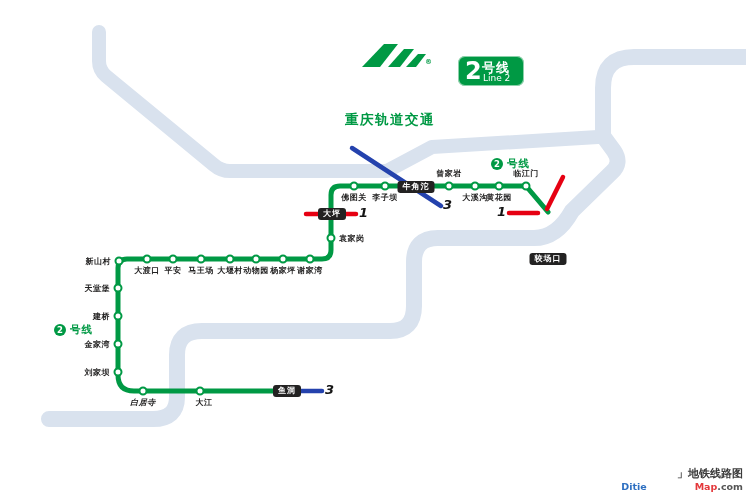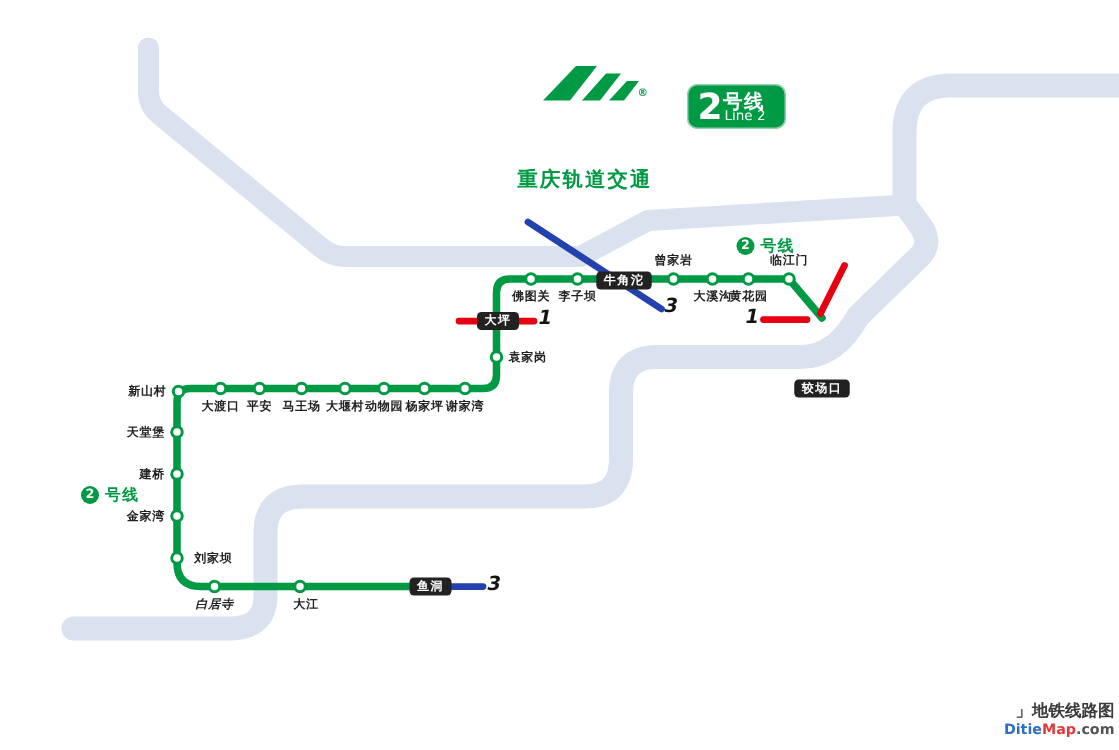--- a/index.html
+++ b/index.html
@@ -98,21 +98,21 @@
       <div class="st-label lp-below" style="left: 147px; top: 265px; text-align: right;">大渡口</div>
       <div class="st-dot" style="left: 119px; top: 261px;"></div>
       <div class="st-label lp-left" style="left: 111px; top: 261px;">新山村</div>
       <div class="st-dot" style="left: 118px; top: 288px;"></div>
       <div class="st-label lp-left" style="left: 110px; top: 288px;">天堂堡</div>
       <div class="st-dot" style="left: 118px; top: 316px;"></div>
       <div class="st-label lp-left" style="left: 110px; top: 316px;">建桥</div>
       <div class="st-dot" style="left: 118px; top: 344px;"></div>
       <div class="st-label lp-left" style="left: 110px; top: 344px;">金家湾</div>
       <div class="st-dot" style="left: 118px; top: 372px;"></div>
-      <div class="st-label lp-left" style="left: 110px; top: 372px; margin-left: 45px;">刘家坝</div>
+      <div class="st-label lp-left" style="left: 110px; top: 372px;">刘家坝</div>
       <div class="st-dot" style="left: 143px; top: 391px;"></div>
       <div class="st-label lp-below" style="left: 143px; top: 397px; font-style: italic;">白居寺</div>
       <div class="st-dot" style="left: 200px; top: 391px;"></div>
       <div class="st-label lp-below" style="left: 204px; top: 397px;">大江</div>
       <div class="st-box" style="left: 287px; top: 391px;">鱼洞</div>
     </div>
   <div id="numlabels">
       <div class="num" style="left: 359px; top: 206px;">1</div>
       <div class="num" style="left: 497px; top: 205px;">1</div>
       <div class="num" style="left: 443px; top: 198px;">3</div>
@@ -140,16 +140,16 @@
 
   <div id="badge">
     <div id="badge-num">2</div>
     <div id="badge-cn">号线</div>
     <div id="badge-en">Line 2</div>
   </div>
 
 
   <div id="watermark">
     <div id="wm1">」地铁线路图</div>
-    <div id="wm2"><span id="wm-b" style="color: rgb(45, 111, 193);">Ditie</span><span id="wm-r" style="color: rgb(228, 57, 60);">Map</span><span id="wm-g" style="color: rgb(85, 85, 85);">.com</span></div>
+    <div id="wm2"><span id="wm-b" style="color: rgb(45, 111, 193);">Ditie</span><span id="wm-r" style="color: rgb(228, 57, 60); padding-left: 48px;">Map</span><span id="wm-g" style="color: rgb(85, 85, 85);">.com</span></div>
   </div>
 
 </div>
 
 </body></html>

